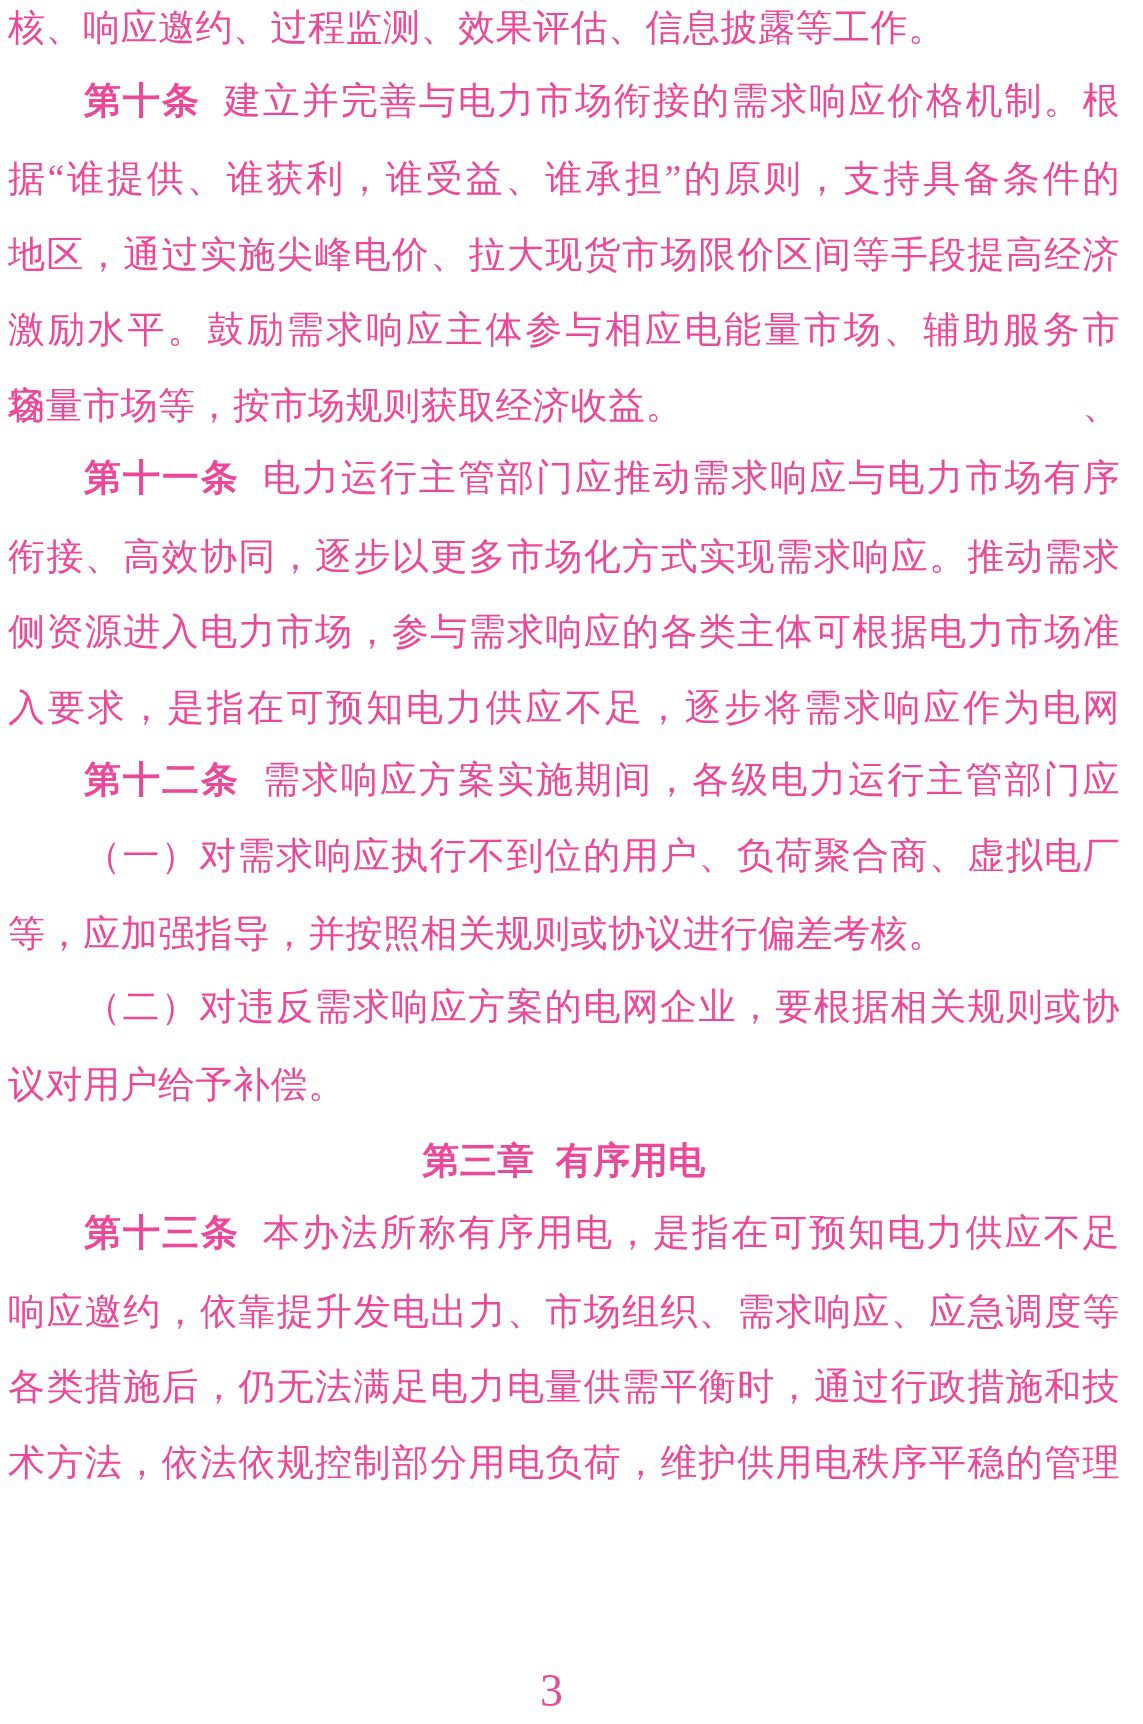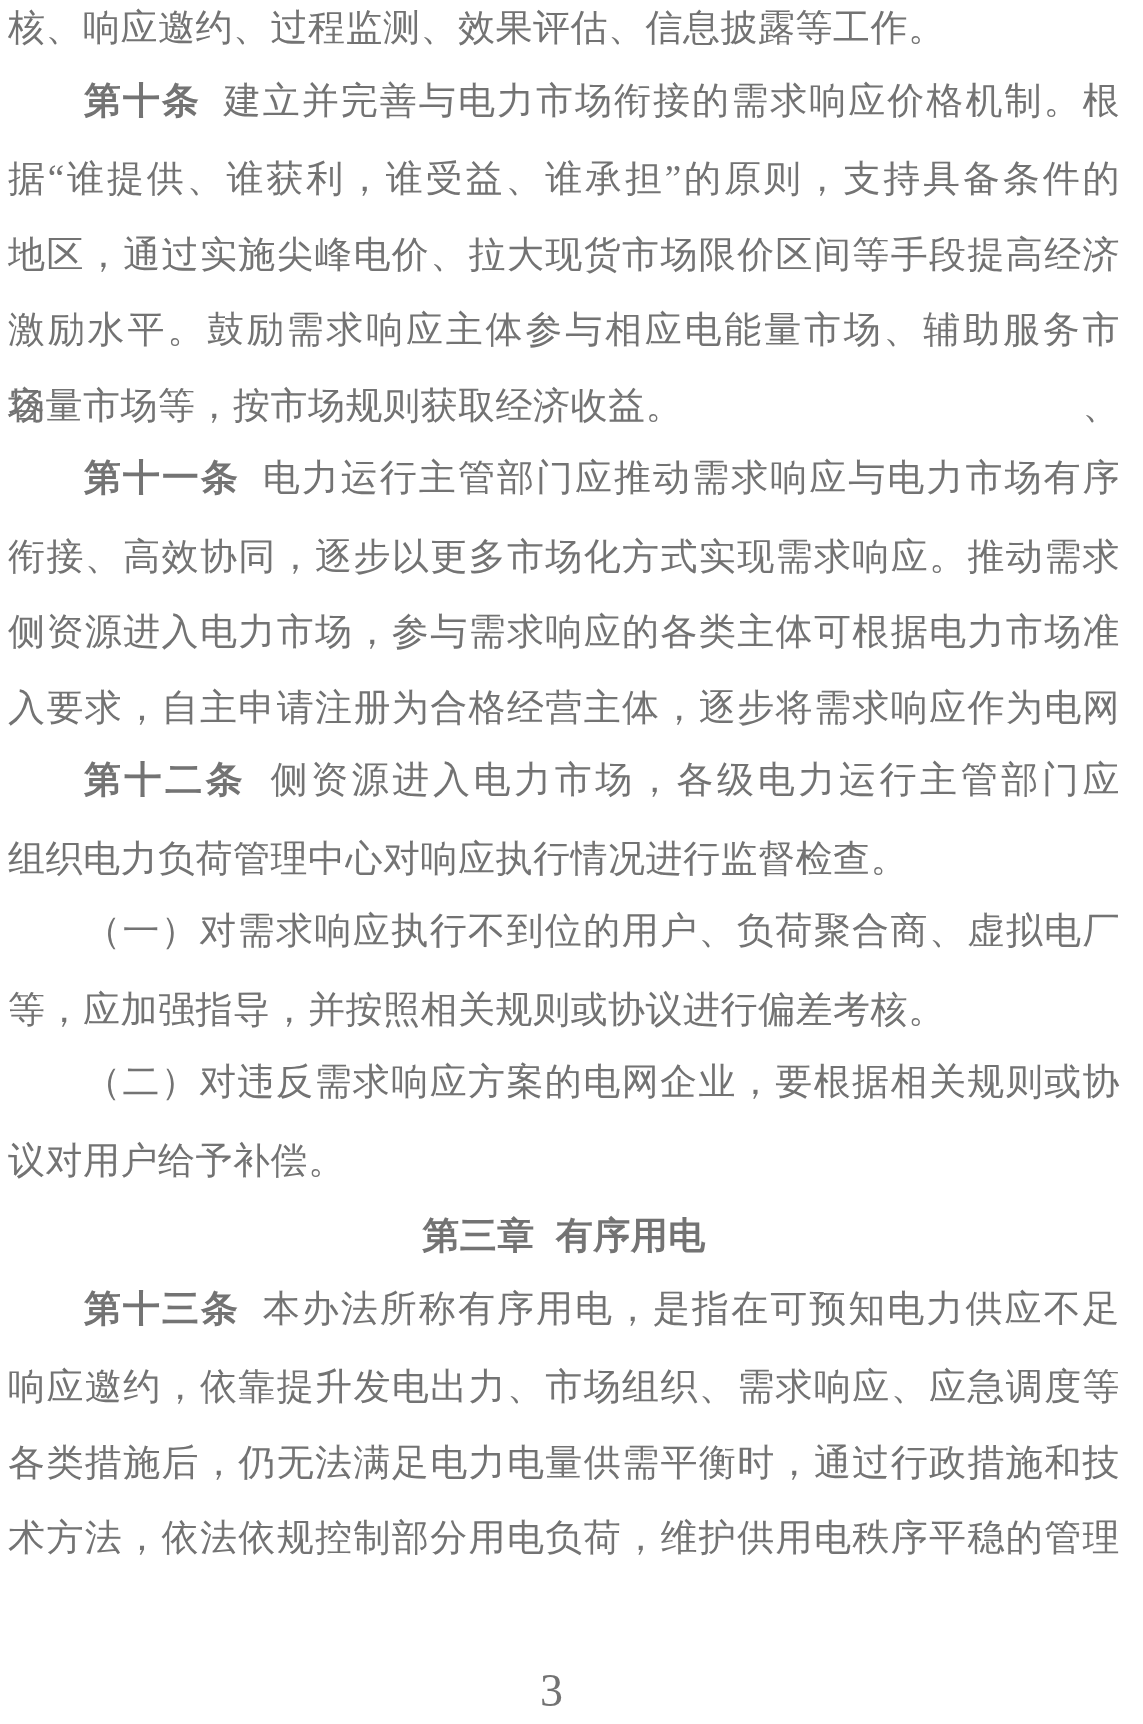--- a/index.html
+++ b/index.html
@@ -5,21 +5,21 @@
   html, body {
     margin: 0;
     padding: 0;
     background: #ffffff;
   }
   .page {
     position: relative;
     width: 1143px;
     height: 1724px;
     background: #ffffff;
-    color: #737373;
+    color: #ec4899;
     overflow: hidden;
     font-family: "Liberation Serif", "DejaVu Serif", serif;
   }
   .content {
     position: absolute;
     left: 8px;
     top: -10px;
     width: 1112px;
   }
   .line {
@@ -69,23 +69,22 @@
   <div class="content">
       <div class="line end"><span class="seg">核、响应邀约、过程监测、效果评估、信息披露等工作。</span></div>
       <div class="line full indent"><span class="seg bold">第十条</span><span class="gap"></span><span class="seg">建立并完善与电力市场衔接的需求响应价格机制。根</span></div>
       <div class="line full"><span class="seg">据“谁提供、谁获利，谁受益、谁承担”的原则，支持具备条件的</span></div>
       <div class="line full"><span class="seg">地区，通过实施尖峰电价、拉大现货市场限价区间等手段提高经济</span></div>
       <div class="line full"><span class="seg">激励水平。鼓励需求响应主体参与相应电能量市场、辅助服务市场、</span></div>
       <div class="line end"><span class="seg">容量市场等，按市场规则获取经济收益。</span></div>
       <div class="line full indent"><span class="seg bold">第十一条</span><span class="gap"></span><span class="seg">电力运行主管部门应推动需求响应与电力市场有序</span></div>
       <div class="line full"><span class="seg">衔接、高效协同，逐步以更多市场化方式实现需求响应。推动需求</span></div>
       <div class="line full"><span class="seg">侧资源进入电力市场，参与需求响应的各类主体可根据电力市场准</span></div>
-      <div class="line full"><span class="seg">入要求，自主申请注册为合格经营主体，逐步将需求响应作为电网</span></div>
-      <div class="line full indent"><span class="seg bold">第十二条</span><span class="gap"></span><span class="seg">侧资源进入电力市场，各级电力运行主管部门应</span></div>
-      <div class="line end"><span class="seg">组织电力负荷管理中心对响应执行情况进行监督检查。</span></div>
+      <div class="line full"><span class="seg">入要求，是指在可预知电力供应不足，逐步将需求响应作为电网</span></div>
+      <div class="line full indent"><span class="seg bold">第十二条</span><span class="gap"></span><span class="seg">需求响应方案实施期间，各级电力运行主管部门应</span></div>
       <div class="line full indent"><span class="seg">（一）对需求响应执行不到位的用户、负荷聚合商、虚拟电厂</span></div>
       <div class="line end"><span class="seg">等，应加强指导，并按照相关规则或协议进行偏差考核。</span></div>
       <div class="line full indent"><span class="seg">（二）对违反需求响应方案的电网企业，要根据相关规则或协</span></div>
       <div class="line end"><span class="seg">议对用户给予补偿。</span></div>
       <div class="line center"><span class="seg bold">第三章</span><span class="gap"></span><span class="seg bold">有序用电</span></div>
       <div class="line full indent"><span class="seg bold">第十三条</span><span class="gap"></span><span class="seg">本办法所称有序用电，是指在可预知电力供应不足</span></div>
       <div class="line full"><span class="seg">响应邀约，依靠提升发电出力、市场组织、需求响应、应急调度等</span></div>
       <div class="line full"><span class="seg">各类措施后，仍无法满足电力电量供需平衡时，通过行政措施和技</span></div>
       <div class="line full"><span class="seg">术方法，依法依规控制部分用电负荷，维护供用电秩序平稳的管理</span></div>
     </div>

